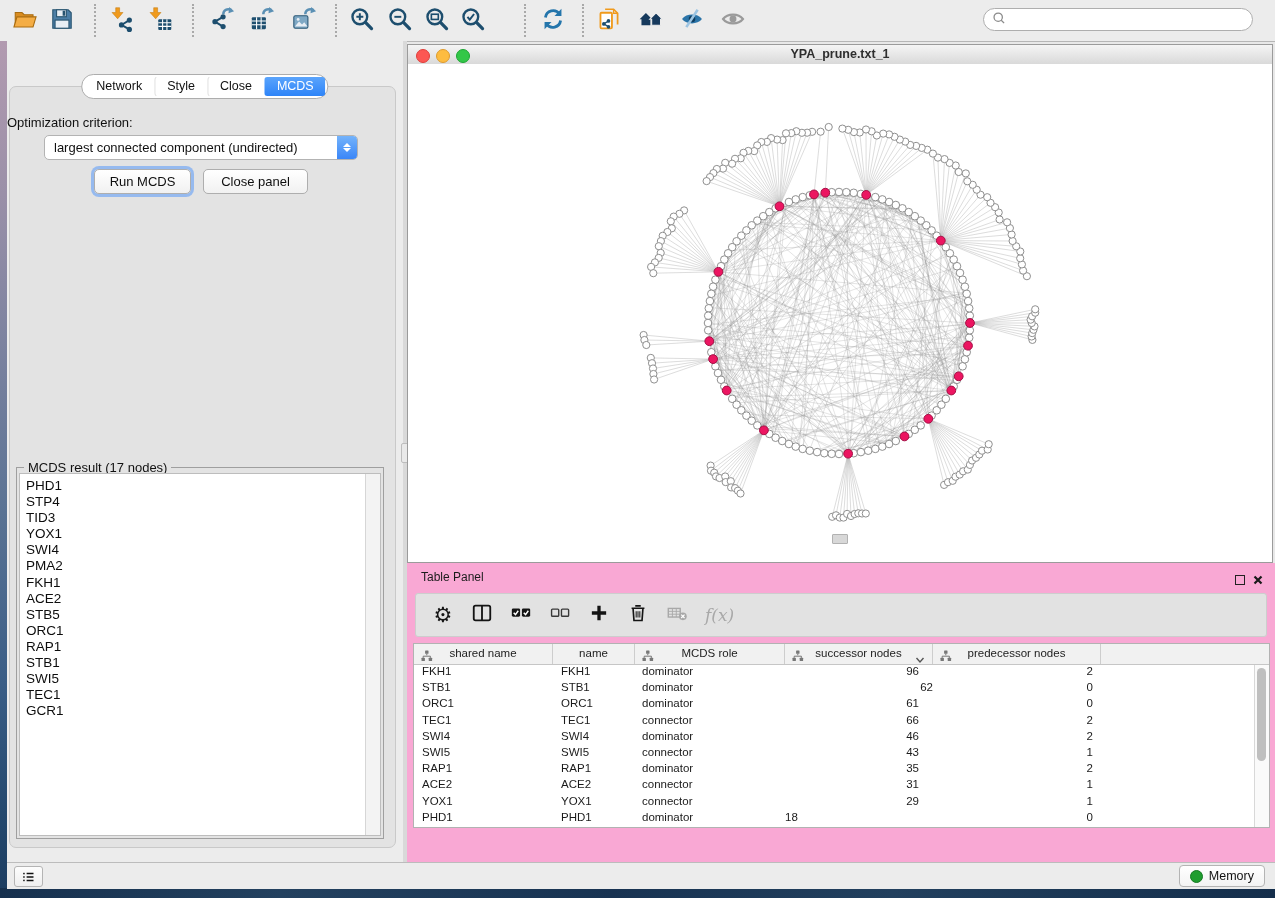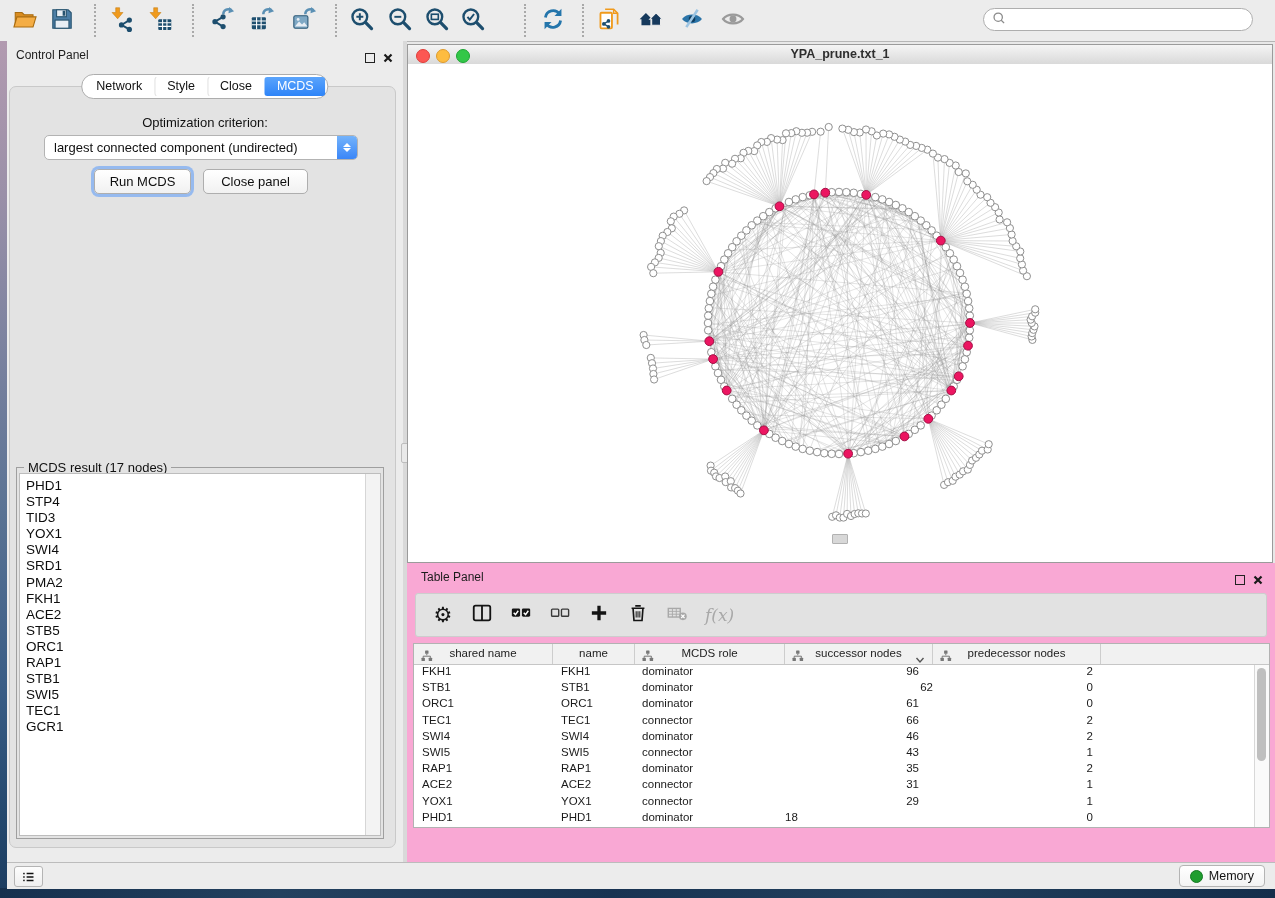--- a/index.html
+++ b/index.html
@@ -25,21 +25,21 @@
   .cp-title{position:absolute;left:9px;top:7px;font-size:12px;color:#1c1c1c;}
   .win-btns{position:absolute;right:10px;top:8px;display:flex;gap:8px;align-items:center;}
   .float-ico{width:8px;height:8px;border:1.6px solid #222;display:inline-block;}
   .cp-inner{position:absolute;left:2px;top:45px;width:387px;height:762px;background:#e3e3e3;border:1px solid #c9c9c9;border-radius:7px;box-sizing:border-box;}
   .seg{display:flex;background:#fff;border:1px solid #adadad;border-radius:12px;padding:2px;box-sizing:border-box;width:max-content;}
   .seg .item{font-size:12.5px;line-height:17px;padding:1px 12px;color:#111;border-radius:3px;border-left:1px solid #cfcfcf;white-space:nowrap;cursor:default;}
   .seg .item:first-child{border-left:none;}
   .seg .item.active{background:linear-gradient(#5aa4fc,#2e84f8);color:#fff;border-left-color:transparent;}
   .seg .item.after-active{border-left-color:transparent;}
   #cp-tabs{position:absolute;left:50%;transform:translateX(-50%);top:33px;}
-  .opt-label{position:absolute;left:0;right:0;top:74px;text-align:center;font-size:13px;color:#101010;}
+  .opt-label{position:absolute;left:0;right:0;top:74px;font-size:13px;color:#101010;}
   .dropdown{position:absolute;left:37px;top:94px;width:314px;height:25px;background:#fff;border:1px solid #b3b3b3;border-radius:5px;box-sizing:border-box;}
   .dd-text{position:absolute;left:9px;top:4px;font-size:13px;color:#101010;white-space:nowrap;}
   .dd-stepper{position:absolute;right:0;top:0;bottom:0;width:20px;border-radius:0 4px 4px 0;
      background:linear-gradient(#74b3fb,#3a86f8);display:flex;flex-direction:column;align-items:center;justify-content:center;gap:1px;}
   .dd-stepper i{display:block;width:0;height:0;border-left:4px solid transparent;border-right:4px solid transparent;}
   .dd-stepper .up{border-bottom:4.5px solid #fff;}
   .dd-stepper .dn{border-top:4.5px solid #fff;}
   .mac-btn{position:absolute;height:25px;background:linear-gradient(#ffffff,#f1f1f1);border:1px solid #aeaeae;border-radius:5px;font:13px "Liberation Sans",sans-serif;color:#0f0f0f;}
   .mac-btn.focus{box-shadow:0 0 0 3px rgba(88,153,250,.55);}
   #run-btn{left:87px;top:128px;width:97px;}
@@ -262,29 +262,20 @@
           </svg>
       </span>
       <input class="search-input" placeholder="" style="">
     </div>
   </div>
 
   <div class="wallpaper-left"></div>
   <div class="wallpaper-bottom"></div>
 
   <div class="control-panel">
-    <div class="cp-titlebar">
-      <span class="cp-title">Control Panel</span>
-      <span class="win-btns">
-        <span class="float-ico"></span>
-        <span class="x-ico"><svg width="10" height="10" viewBox="0 0 10 10">
-              <path d="M1.5 1.5 L8.5 8.5 M8.5 1.5 L1.5 8.5" stroke="#1a1a1a" stroke-width="2.2"></path>
-            </svg></span>
-      </span>
-    </div>
     <div class="cp-inner"></div>
     <div class="seg" id="cp-tabs">
         <div class="item">Network</div>
         <div class="item">Style</div>
         <div class="item">Close</div>
         <div class="item active">MCDS</div>
       </div>
     <div class="opt-label">Optimization criterion:</div>
     <div class="dropdown">
       <span class="dd-text">largest connected component (undirected)</span>
@@ -297,21 +288,20 @@
     <button class="mac-btn" id="closep-btn">Close panel</button>
     <div class="groupbox">
       <span class="gb-title">MCDS result (17 nodes)</span>
       <div class="mcds-box">
         <div class="mcds-items" id="mcds-list">
             <div>PHD1</div>
             <div>STP4</div>
             <div>TID3</div>
             <div>YOX1</div>
             <div>SWI4</div>
-            <div>SRD1</div>
             <div>PMA2</div>
             <div>FKH1</div>
             <div>ACE2</div>
             <div>STB5</div>
             <div>ORC1</div>
             <div>RAP1</div>
             <div>STB1</div>
             <div>SWI5</div>
             <div>TEC1</div>
             <div>GCR1</div>

